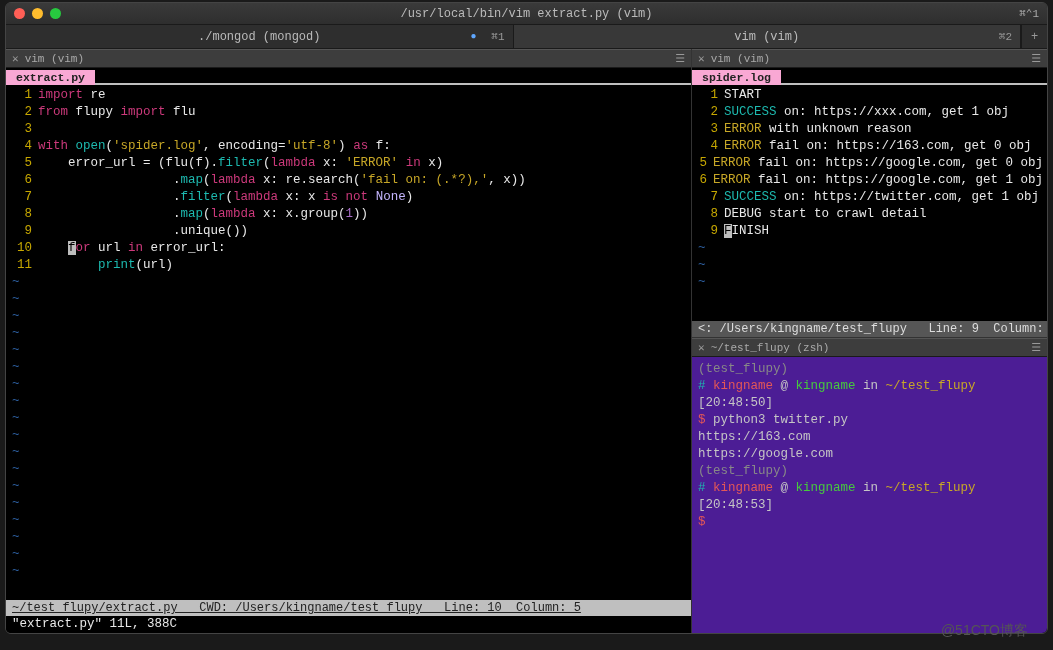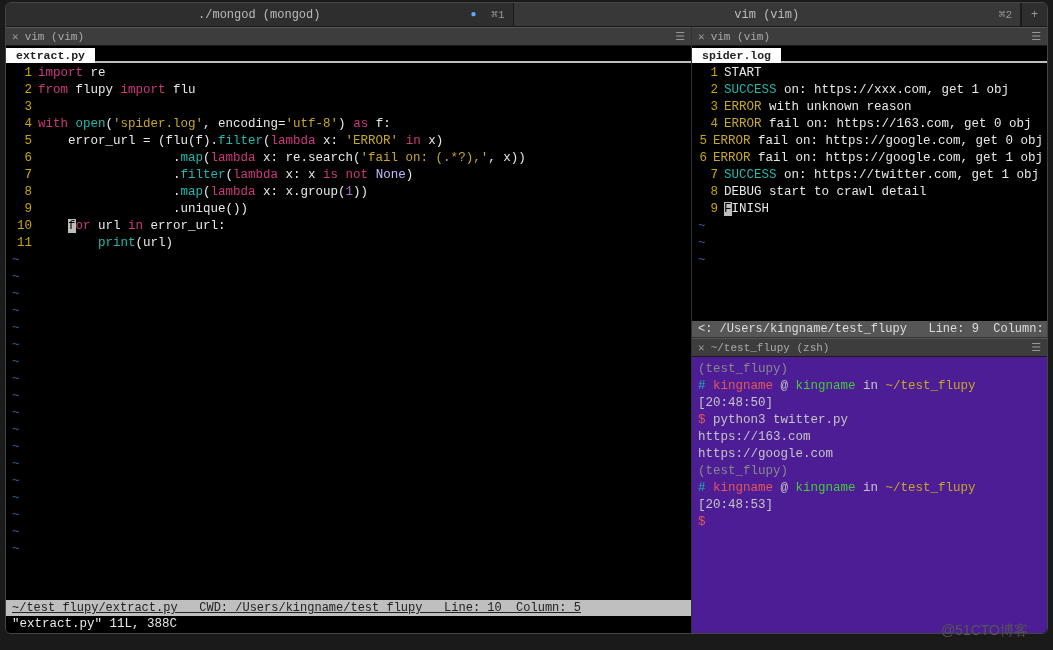--- a/index.html
+++ b/index.html
@@ -102,21 +102,21 @@
   }
   .pane-header .close-x { margin-right: 6px; color: #999; }
   .pane-header .menu-icon { margin-left: auto; color: #999; }
   .filename-bar {
     height: 17px;
     background: #000;
     display: flex;
     align-items: flex-end;
   }
   .filename-tab {
-    background: #ffffff;
+    background: #f9a8d4;
     color: #222;
     padding: 1px 10px;
     font-weight: bold;
     font-size: 11.5px;
   }
   .filename-rest {
     flex: 1;
     height: 2px;
     background: #bfbfbf;
     align-self: flex-end;
@@ -185,20 +185,29 @@
     bottom: 10px;
     color: #555;
     font-size: 14px;
     font-family: sans-serif;
   }
 </style>
 </head>
 <body>
 
 <div class="window">
+  <div class="titlebar">
+    <div class="traffic-lights">
+      <div class="traffic-light tl-red"></div>
+      <div class="traffic-light tl-yellow"></div>
+      <div class="traffic-light tl-green"></div>
+    </div>
+    <div class="title-text">/usr/local/bin/vim extract.py (vim)</div>
+    <div class="title-right">⌘⌃1</div>
+  </div>
 
   <div class="tabbar">
     <div class="tab">
       <span>./mongod (mongod)</span>
       <span class="tab-dot">●</span>
       <span class="tab-shortcut">⌘1</span>
     </div>
     <div class="tab active">
       <span>vim (vim)</span>
       <span class="tab-shortcut">⌘2</span>

